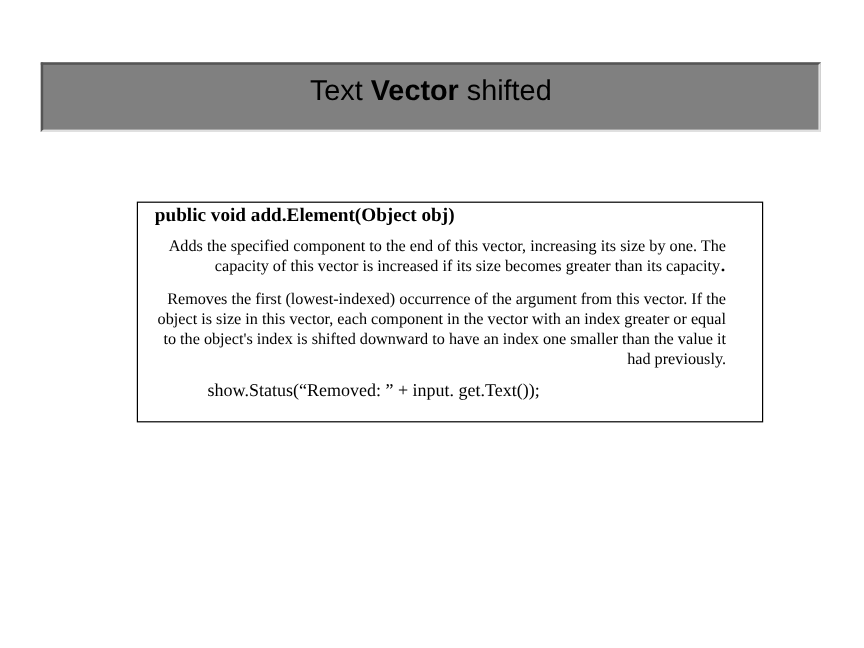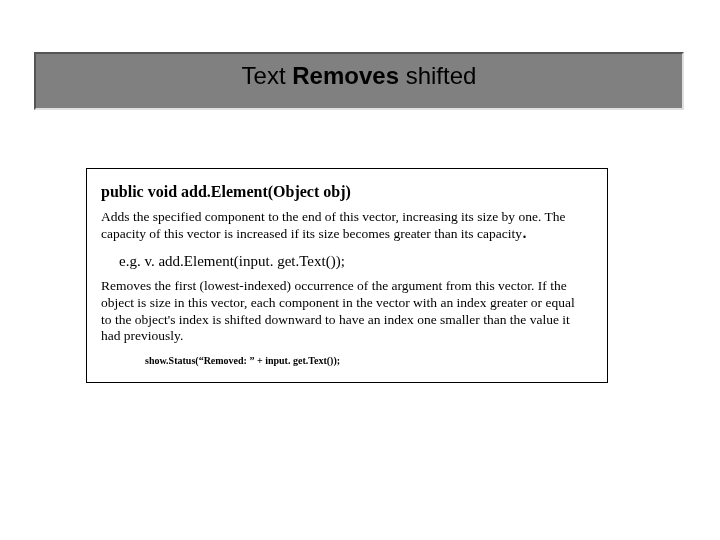--- a/index.html
+++ b/index.html
@@ -37,74 +37,71 @@
     width: 650px;
     text-align: center;
     font-family: Arial, Helvetica, sans-serif;
     font-size: 24px;
     color: #000;
     z-index: 2;
   }
   .title-text .bold { font-weight: bold; }
   .content-box {
     position: absolute;
-    left: 86px;
+    left: 114px;
     top: 168px;
     width: 522px;
     border: 1px solid #000;
-    padding: 12px 14px 14px 14px;
+    padding: 0 14px 14px 14px;
     box-sizing: border-box;
   }
   .sig {
     font-size: 16px;
     font-weight: bold;
     margin: 2px 0 8px 0;
   }
   .desc {
     font-size: 13.5px;
     line-height: 1.25;
     margin: 0 16px 10px 0;
+    text-align: right;
   }
   .desc .finaldot {
     font-size: 20px;
     line-height: 0;
   }
   .eg {
     font-size: 15px;
     margin: 4px 0 8px 18px;
   }
   .eg2 {
-    font-size: 10px;
+    font-size: 15px;
     margin: 4px 0 2px 44px;
-    font-weight: bold;
   }
   .eg .lead, .eg2 .lead { font-weight: normal; }
   .eg .code { }
 </style>
 </head>
 <body>
 
 <div class="slide">
 
   <div class="title-bar"></div>
   <div class="title-text">
-    <span>Text </span><span class="bold">Removes</span><span> shifted</span>
+    <span>Text </span><span class="bold">Vector</span><span> shifted</span>
   </div>
 
   <div class="content-box">
 
     <div class="sig">public void add.Element(Object obj)</div>
 
     <div class="desc">
       <span>Adds the specified component to the end of this vector, increasing its size by one. The capacity of this vector is increased if its size becomes greater than its capacity</span><span class="finaldot">.</span>
     </div>
 
-    <div class="eg">
-      <span class="lead">e.g.  </span><span class="code">v. add.Element(input. get.Text());</span>
-    </div>
 
 
     <div class="desc">Removes the first (lowest-indexed) occurrence of the argument from this vector. If the object is size in this vector, each component in the vector with an index greater or equal to the object's index is shifted downward to have an index one smaller than the value it had previously.</div>
 
 
     <div class="eg2">show.Status(“Removed: ” + input. get.Text());</div>
 
   </div>
 
 </div>

